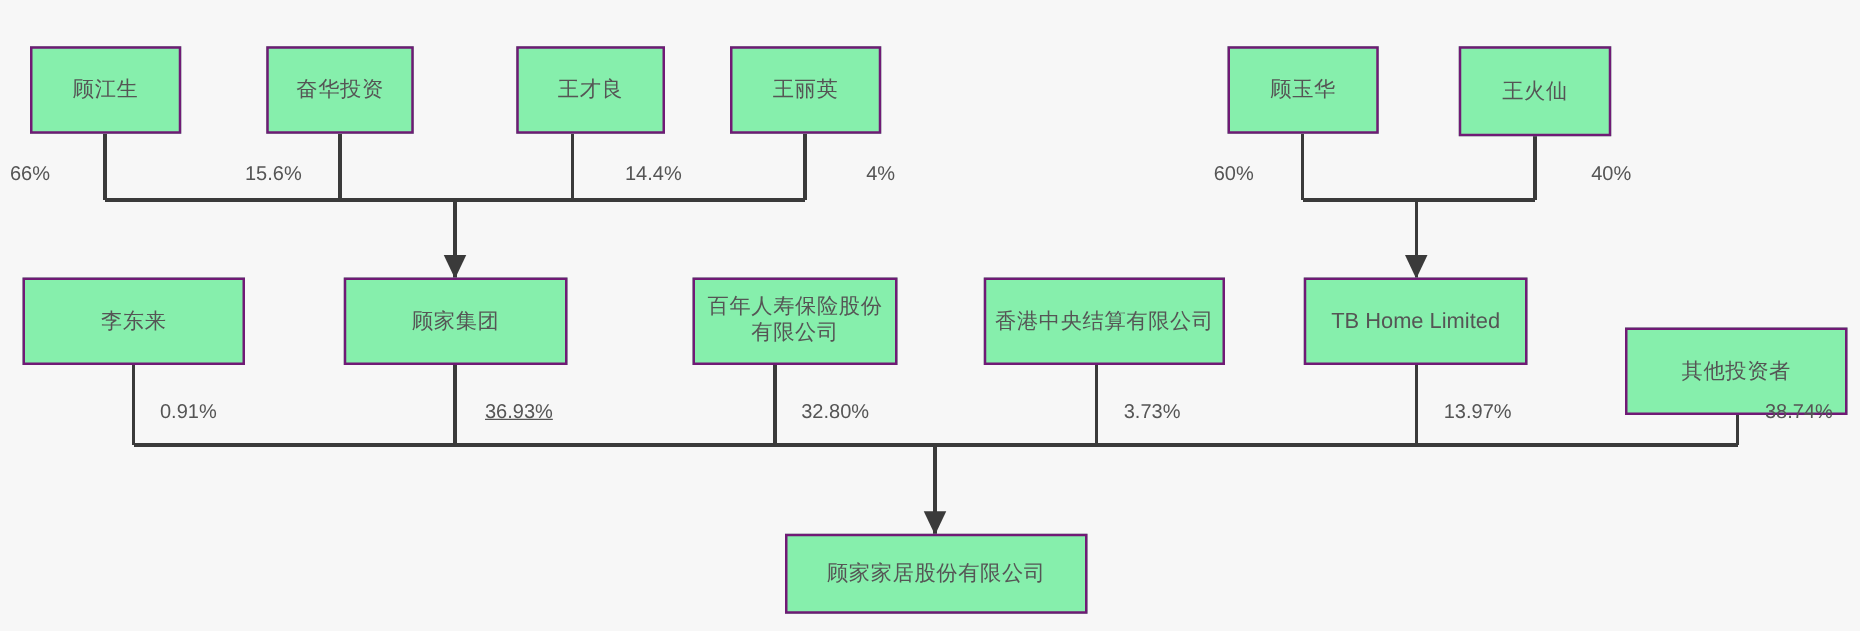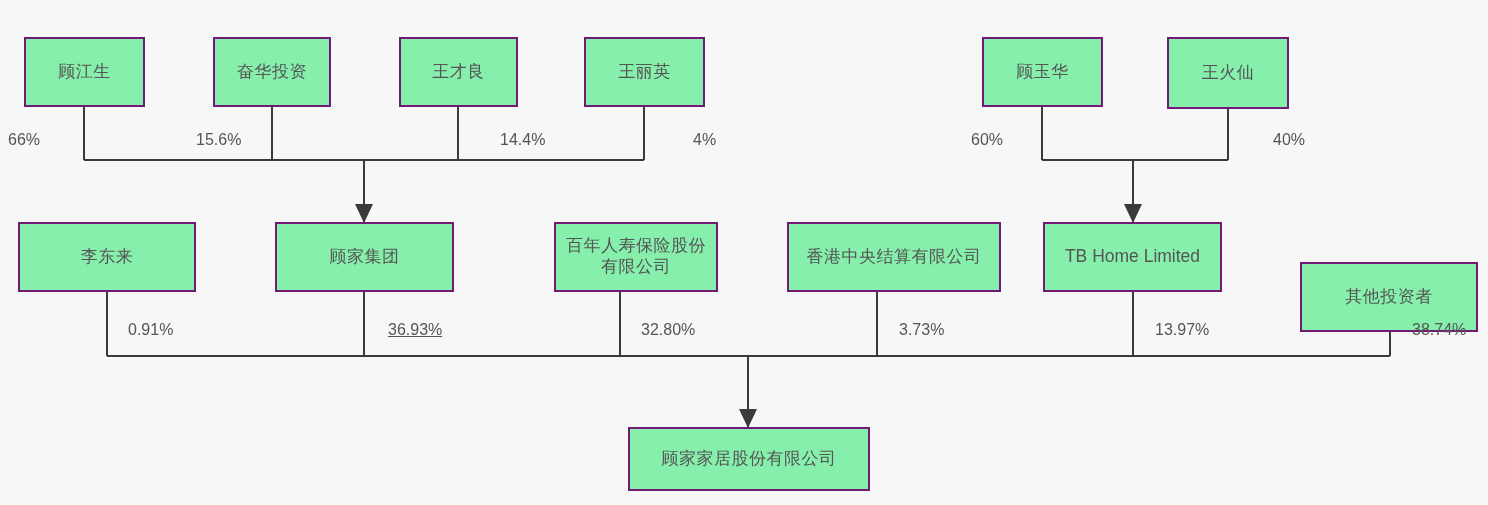--- a/index.html
+++ b/index.html
@@ -85,42 +85,42 @@
         <polygon points="739,409 757,409 748,428"></polygon>
       </g>
   </svg>
   <div id="nodes">
       <div class="node" style="left: 24px; top: 37px; width: 121px; height: 70px;">
         <span>顾江生</span>
       </div>
       <div class="node" style="left: 213px; top: 37px; width: 118px; height: 70px;">
         <span>奋华投资</span>
       </div>
-      <div class="node" style="left: 399px; top: 37px; width: 119px; height: 70px;">
+      <div class="node" style="left: 413px; top: 37px; width: 119px; height: 70px;">
         <span>王才良</span>
       </div>
       <div class="node" style="left: 584px; top: 37px; width: 121px; height: 70px;">
         <span>王丽英</span>
       </div>
       <div class="node" style="left: 982px; top: 37px; width: 121px; height: 70px;">
         <span>顾玉华</span>
       </div>
       <div class="node" style="left: 1167px; top: 37px; width: 122px; height: 72px;">
         <span>王火仙</span>
       </div>
       <div class="node" style="left: 18px; top: 222px; width: 178px; height: 70px; font-family: Liberation Serif, serif;">
         <span>李东来</span>
       </div>
       <div class="node" style="left: 275px; top: 222px; width: 179px; height: 70px;">
         <span>顾家集团</span>
       </div>
       <div class="node" style="left: 554px; top: 222px; width: 164px; height: 70px; font-family: Liberation Mono, monospace;">
         <span>百年人寿保险股份有限公司</span>
       </div>
-      <div class="node" style="left: 787px; top: 222px; width: 214px; height: 70px;">
+      <div class="node" style="left: 787px; top: 222px; width: 193px; height: 70px;">
         <span>香港中央结算有限公司</span>
       </div>
       <div class="node latin" style="left: 1043px; top: 222px; width: 179px; height: 70px;">
         <span>TB Home Limited</span>
       </div>
       <div class="node" style="left: 1300px; top: 222px; width: 178px; height: 70px; margin-top: 40px;">
         <span>其他投资者</span>
       </div>
       <div class="node" style="left: 628px; top: 427px; width: 242px; height: 64px;">
         <span>顾家家居股份有限公司</span>

